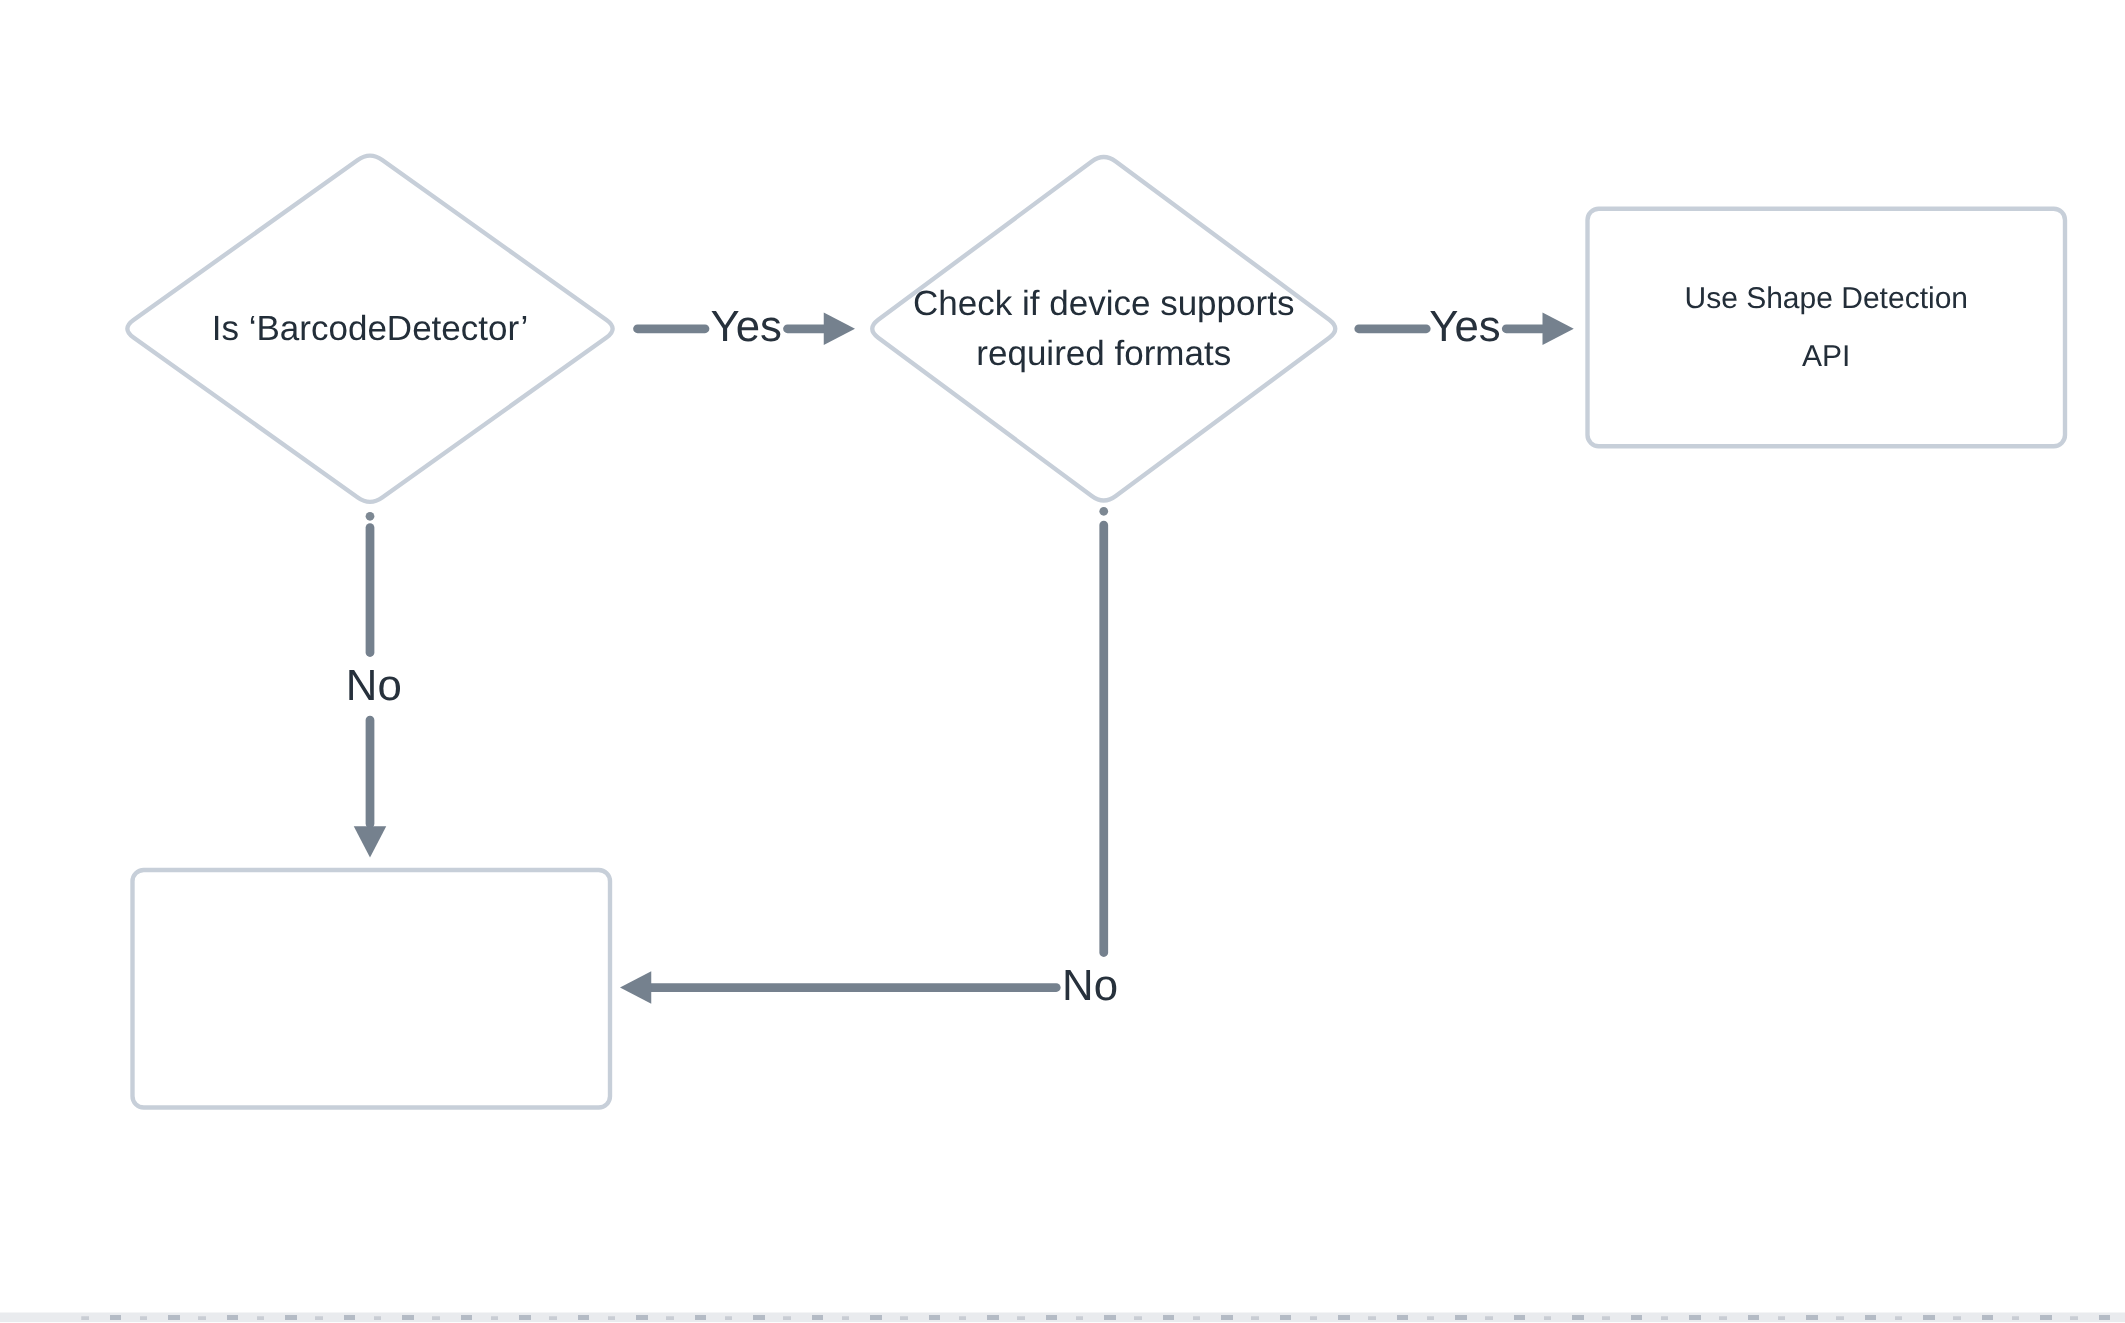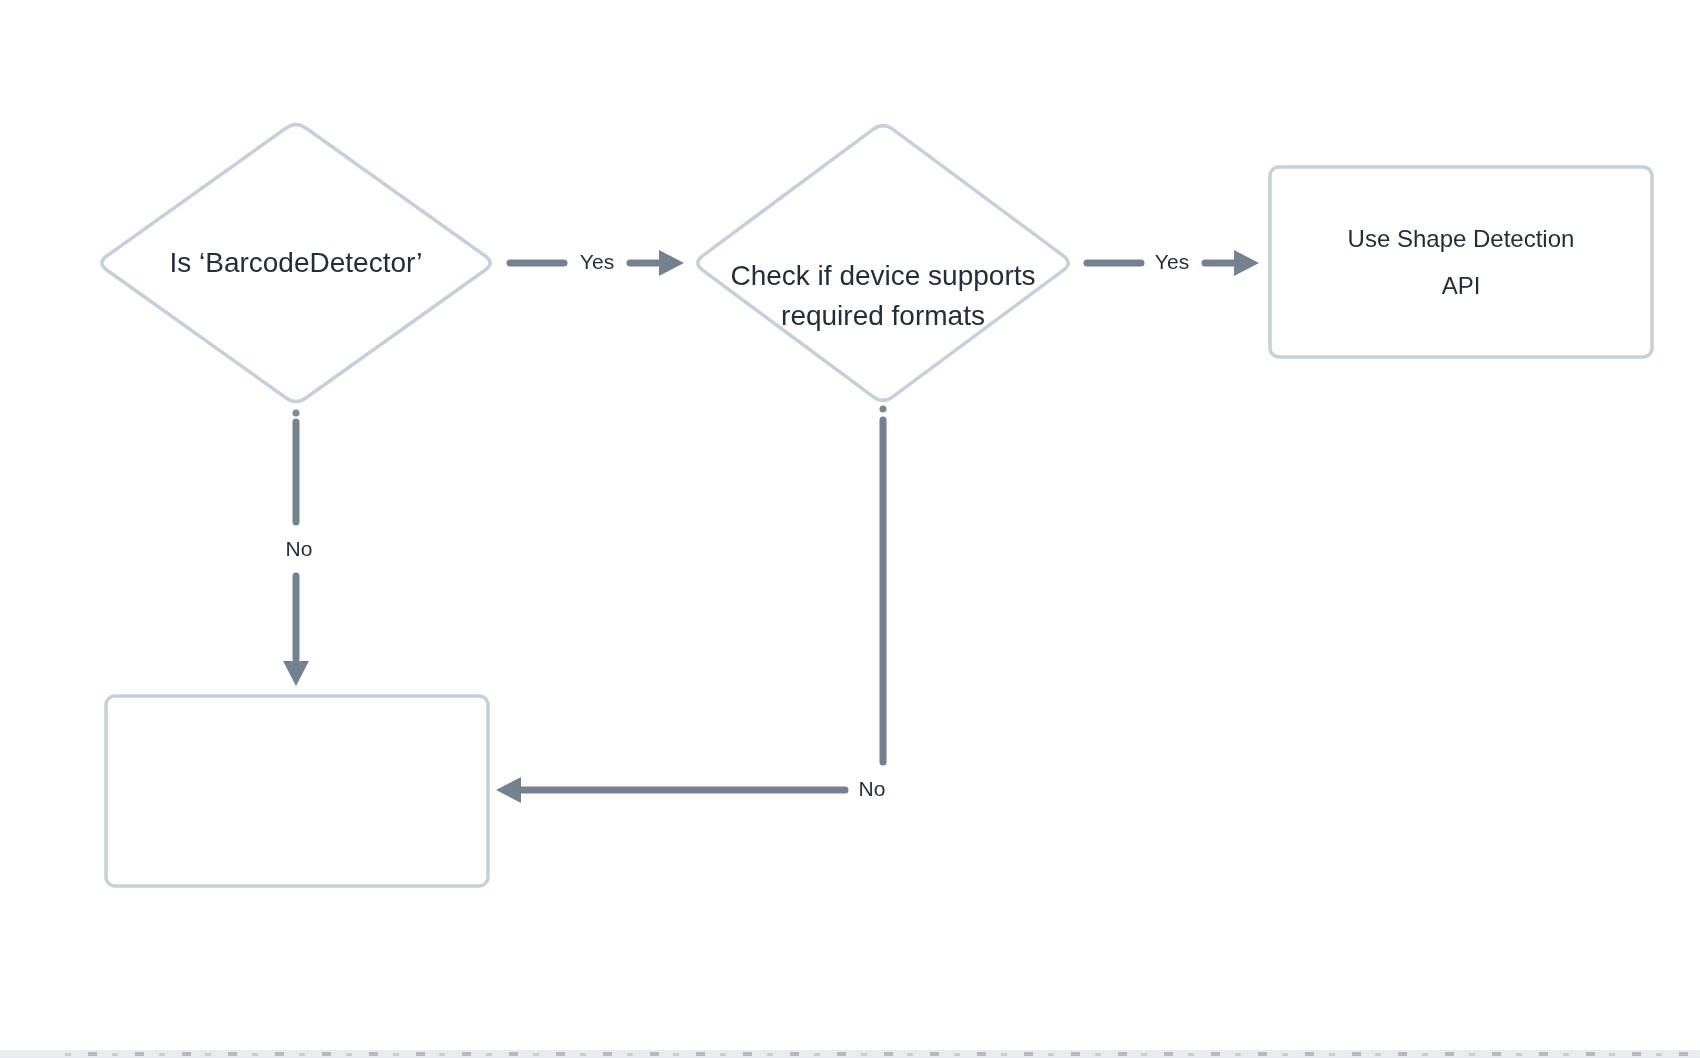--- a/index.html
+++ b/index.html
@@ -35,21 +35,21 @@
   .node-label.process {
     font-size: 24px;
     line-height: 47px;
   }
   .node-label span { display: block; }
   .edge-label {
     position: absolute;
     transform: translate(-50%, -50%);
     color: #27313c;
     font-weight: 500;
-    font-size: 21px;
+    font-size: 35px;
     white-space: nowrap;
   }
   .bottom-strip {
     position: absolute;
     left: 0;
     top: 1050px;
     width: 1700px;
     height: 8px;
     background: #e9ebee;
   }
@@ -111,21 +111,21 @@
       <line x1="883" y1="420" x2="883" y2="762"></line>
       <line x1="845" y1="790" x2="521" y2="790"></line>
       <polygon points="496,790 521,777 521,803" stroke="none"></polygon>
     </g>
   </svg>
 
   <div class="node-label decision" style="left:296px; top:263px;">
     <span>Is ‘BarcodeDetector’</span>
   </div>
 
-  <div class="node-label decision" style="left:883px; top:263px;margin-top:33px;">
+  <div class="node-label decision" style="left:883px; top:263px;">
     <span>Check if device supports</span>
     <span>required formats</span>
   </div>
 
   <div class="node-label process" style="left:1461px; top:262px;">
     <span>Use Shape Detection</span>
     <span>API</span>
   </div>
 
 

